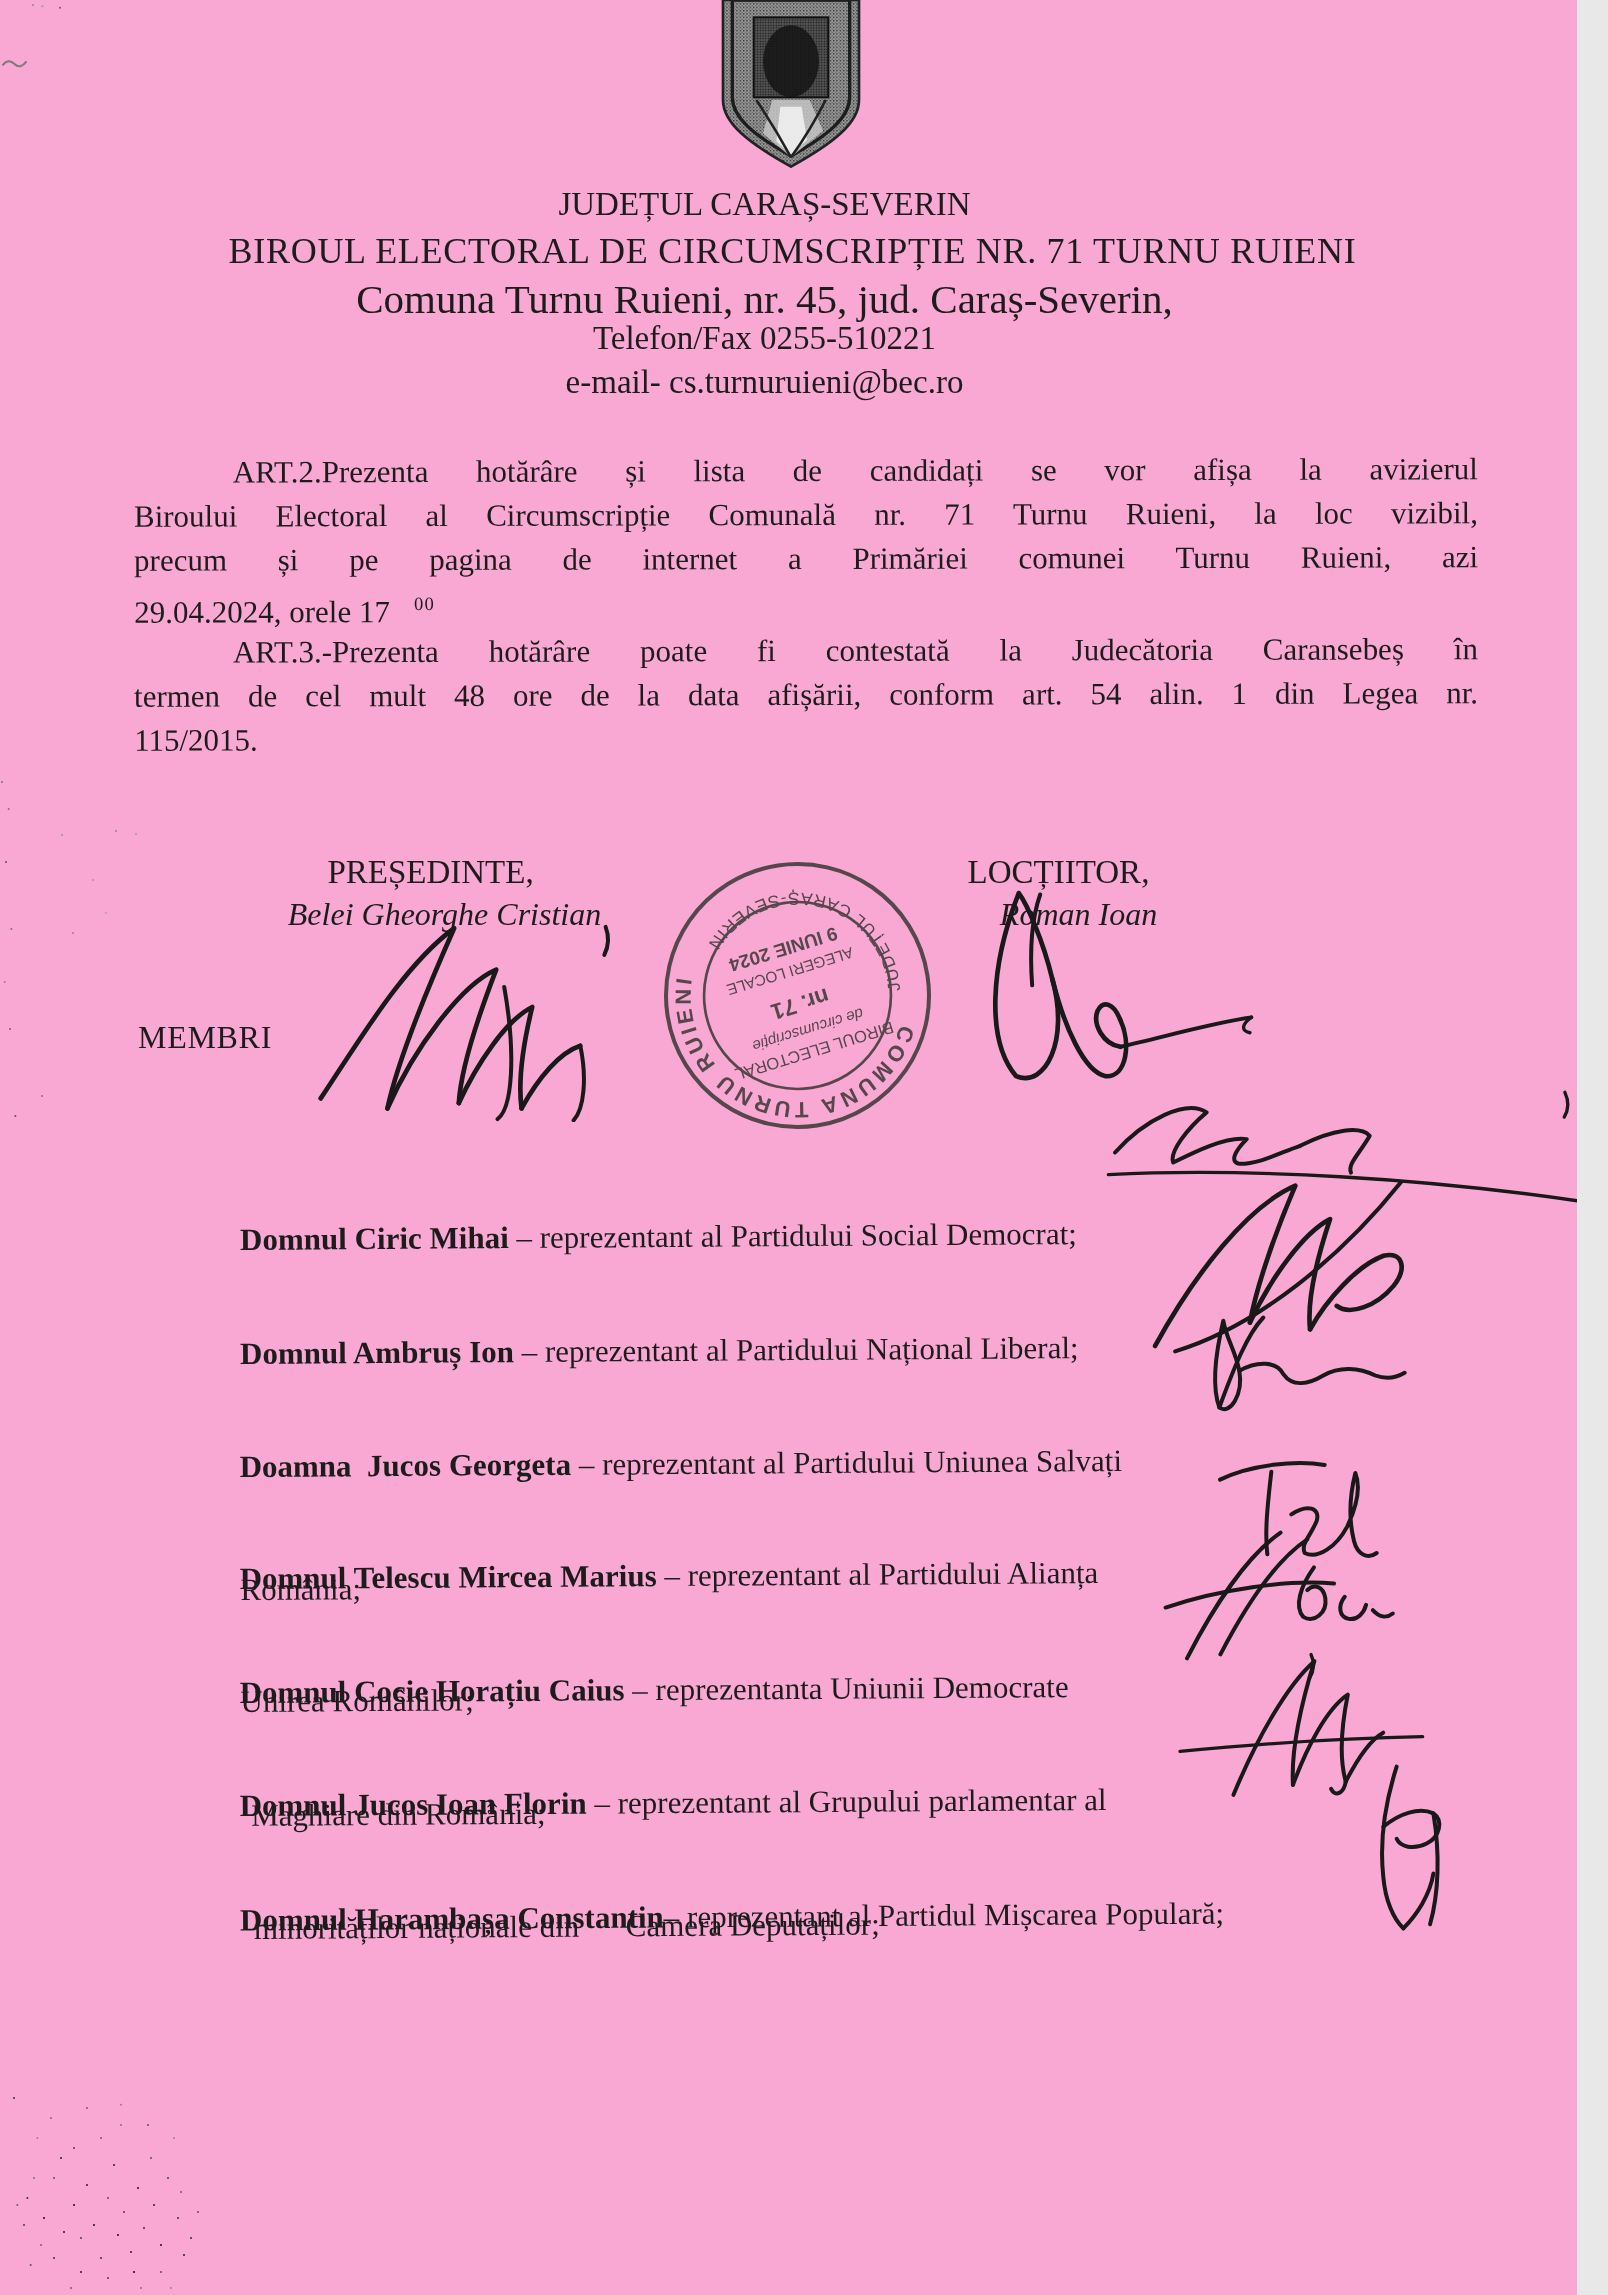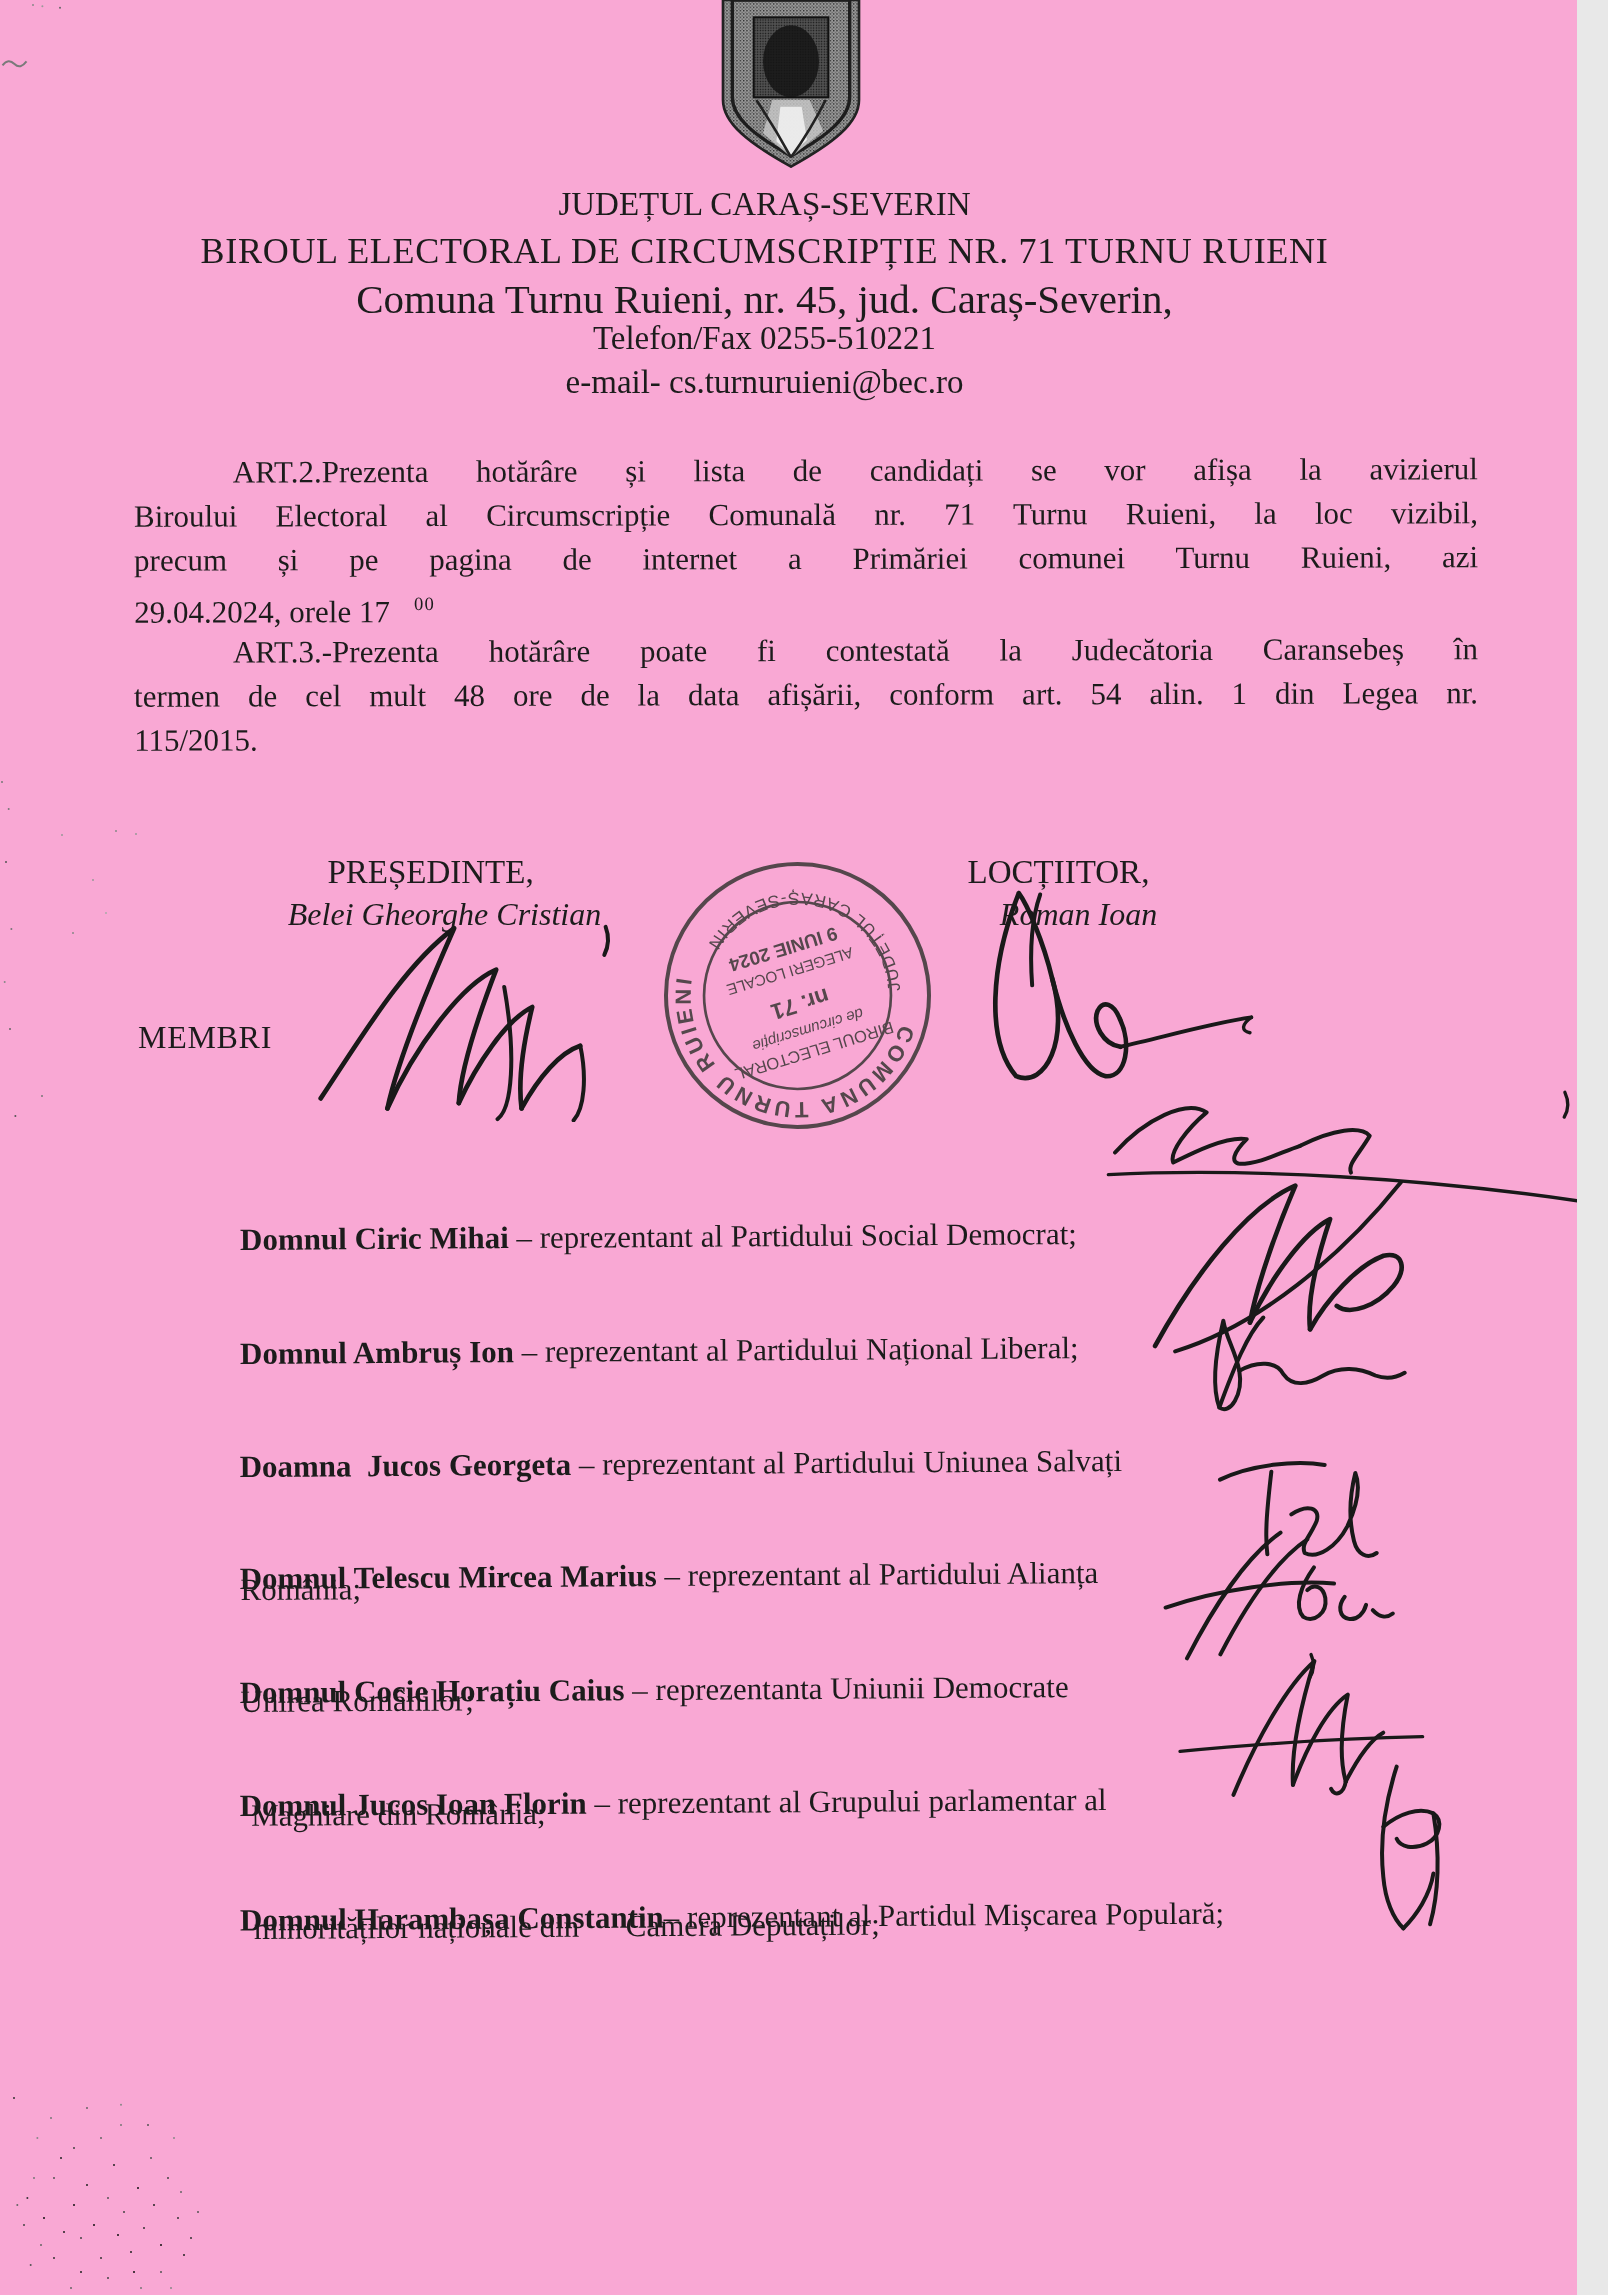--- a/index.html
+++ b/index.html
@@ -2,21 +2,21 @@
 <html style="font-size:10.7px"><head>
 <meta charset="utf-8">
 <style>
   html,body{margin:0;padding:0;background:#e8e8e8;}
   #page{position:relative;width:1577px;height:2295px;background:#f9a8d4;overflow:hidden;
         font-family:"Liberation Serif","DejaVu Serif",serif;color:#1c1c1c;}
   .abs{position:absolute;}
   .ctr{text-align:center;}
   .hdr{left:0;width:1529px;white-space:pre;}
   .h1{top:186px;font-size:33px;}
-  .h2{top:230px;font-size:36px;letter-spacing:0.7px;}
+  .h2{top:230px;font-size:36px;letter-spacing:0.7px;padding-left:28px;}
   .h3{top:275px;font-size:41px;}
   .h4{top:320px;font-size:33px;}
   .h5{top:364px;font-size:33px;}
   .par{left:134px;width:1344px;font-size:31px;line-height:44px;transform:rotate(-0.15deg);}
   .jl{text-align:justify;text-align-last:justify;}
   .ind{padding-left:99px;}
   .sup{font-size:18.7px;vertical-align:12px;margin-left:24px;letter-spacing:1.3px;}
   .sigtitle{font-size:33px;}
   .signame{font-size:32px;font-style:italic;}
   .membri{font-size:32px;letter-spacing:0.7px;}

